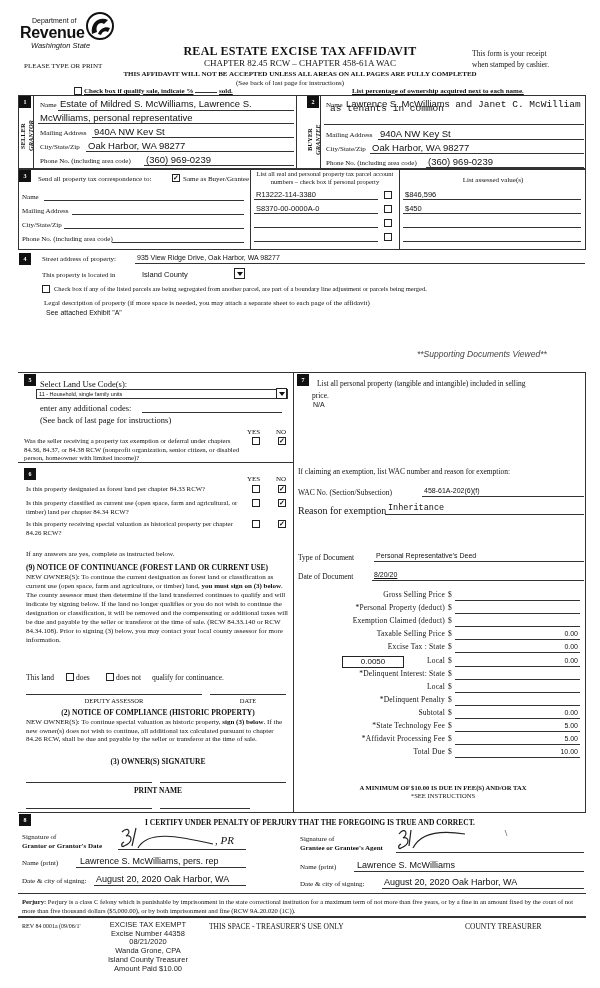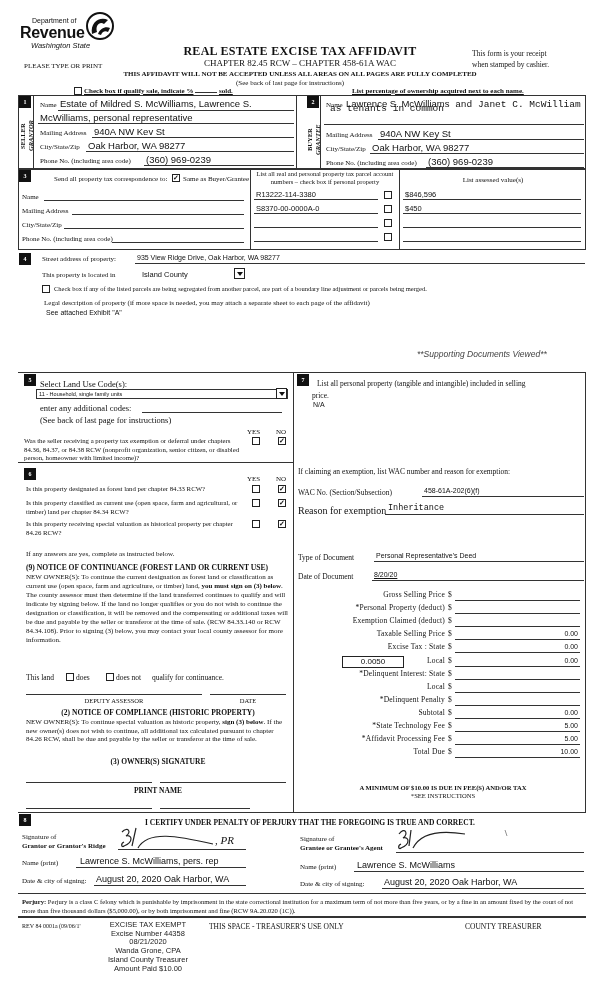--- a/index.html
+++ b/index.html
@@ -94,21 +94,21 @@
 <div class="abs fill" style="left:372px;top:142px;">Oak Harbor, WA 98277</div>
 <div class="line" style="left:370px;top:153px;width:214px;"></div>
 <div class="abs" style="left:326px;top:159px;font-size:7px;">Phone No. (including area code)</div>
 <div class="abs fill" style="left:428px;top:156px;">(360) 969-0239</div>
 <div class="line" style="left:426px;top:167px;width:158px;"></div>
 
 <div class="box" style="left:18px;top:169px;width:568px;height:81px;"></div>
 <div class="vr" style="left:250px;top:169px;height:81px;"></div>
 <div class="vr" style="left:399px;top:169px;height:81px;"></div>
 <div class="numtag" style="left:19px;top:170px;">3</div>
-<div class="abs" style="left:38px;top:175px;font-size:7px;margin-left:16px;">Send all property tax correspondence to:</div>
+<div class="abs" style="left:38px;top:175px;font-size:7px;">Send all property tax correspondence to:</div>
 <div class="cb checked" style="left:172px;top:174px;"></div>
 <div class="abs" style="left:183px;top:175px;font-size:7px;">Same as Buyer/Grantee</div>
 <div class="abs" style="left:22px;top:193px;font-size:7px;">Name</div>
 <div class="line" style="left:44px;top:200px;width:200px;"></div>
 <div class="abs" style="left:22px;top:207px;font-size:7px;">Mailing Address</div>
 <div class="line" style="left:72px;top:214px;width:172px;"></div>
 <div class="abs" style="left:22px;top:221px;font-size:7px;">City/State/Zip</div>
 <div class="line" style="left:64px;top:228px;width:180px;"></div>
 <div class="abs" style="left:22px;top:235px;font-size:7px;">Phone No. (including area code)</div>
 <div class="line" style="left:112px;top:242px;width:132px;"></div>
@@ -312,21 +312,21 @@
          <span class="amt-val">10.00</span>
        </div>
   </div>
 <div class="abs bold center" style="left:300px;top:784px;width:286px;font-size:6.6px;">A MINIMUM OF $10.00 IS DUE IN FEE(S) AND/OR TAX</div>
 <div class="abs center" style="left:300px;top:792px;width:286px;font-size:6.6px;">*SEE INSTRUCTIONS</div>
 
 <div class="hr" style="left:18px;top:812px;width:568px;"></div>
 <div class="numtag" style="left:19px;top:814px;">8</div>
 <div class="abs bold center" style="left:100px;top:818px;width:420px;font-size:7.5px;">I CERTIFY UNDER PENALTY OF PERJURY THAT THE FOREGOING IS TRUE AND CORRECT.</div>
 <div class="abs" style="left:22px;top:833px;font-size:7px;">Signature of</div>
-<div class="abs bold" style="left:22px;top:842px;font-size:7px;">Grantor or Grantor's Ridge</div>
+<div class="abs bold" style="left:22px;top:842px;font-size:7px;">Grantor or Grantor's Date</div>
 <svg class="abs" style="left:118px;top:826px;" width="130" height="24" viewBox="0 0 130 24">
   <path d="M4 6 C10 0 14 6 8 10 C14 8 16 16 6 20 C4 22 2 18 6 16 M14 20 L18 2 M20 22 C30 4 60 10 95 18" fill="none" stroke="#222" stroke-width="1.2"></path>
 </svg>
 <div class="abs" style="left:215px;top:834px;font-size:11px;font-style:italic;">, PR</div>
 <div class="line" style="left:118px;top:849px;width:128px;"></div>
 <div class="abs" style="left:300px;top:835px;font-size:7px;">Signature of</div>
 <div class="abs bold" style="left:300px;top:844px;font-size:7px;">Grantee or Grantee's Agent</div>
 <svg class="abs" style="left:395px;top:826px;" width="120" height="26" viewBox="0 0 120 26">
   <path d="M4 8 C10 0 14 8 8 12 C14 10 16 18 6 22 C4 24 2 20 6 18 M14 20 L16 4 M18 22 C26 6 46 4 70 8" fill="none" stroke="#222" stroke-width="1.2"></path>
   <path d="M110 4 L112 10" stroke="#777" stroke-width="0.8"></path>

